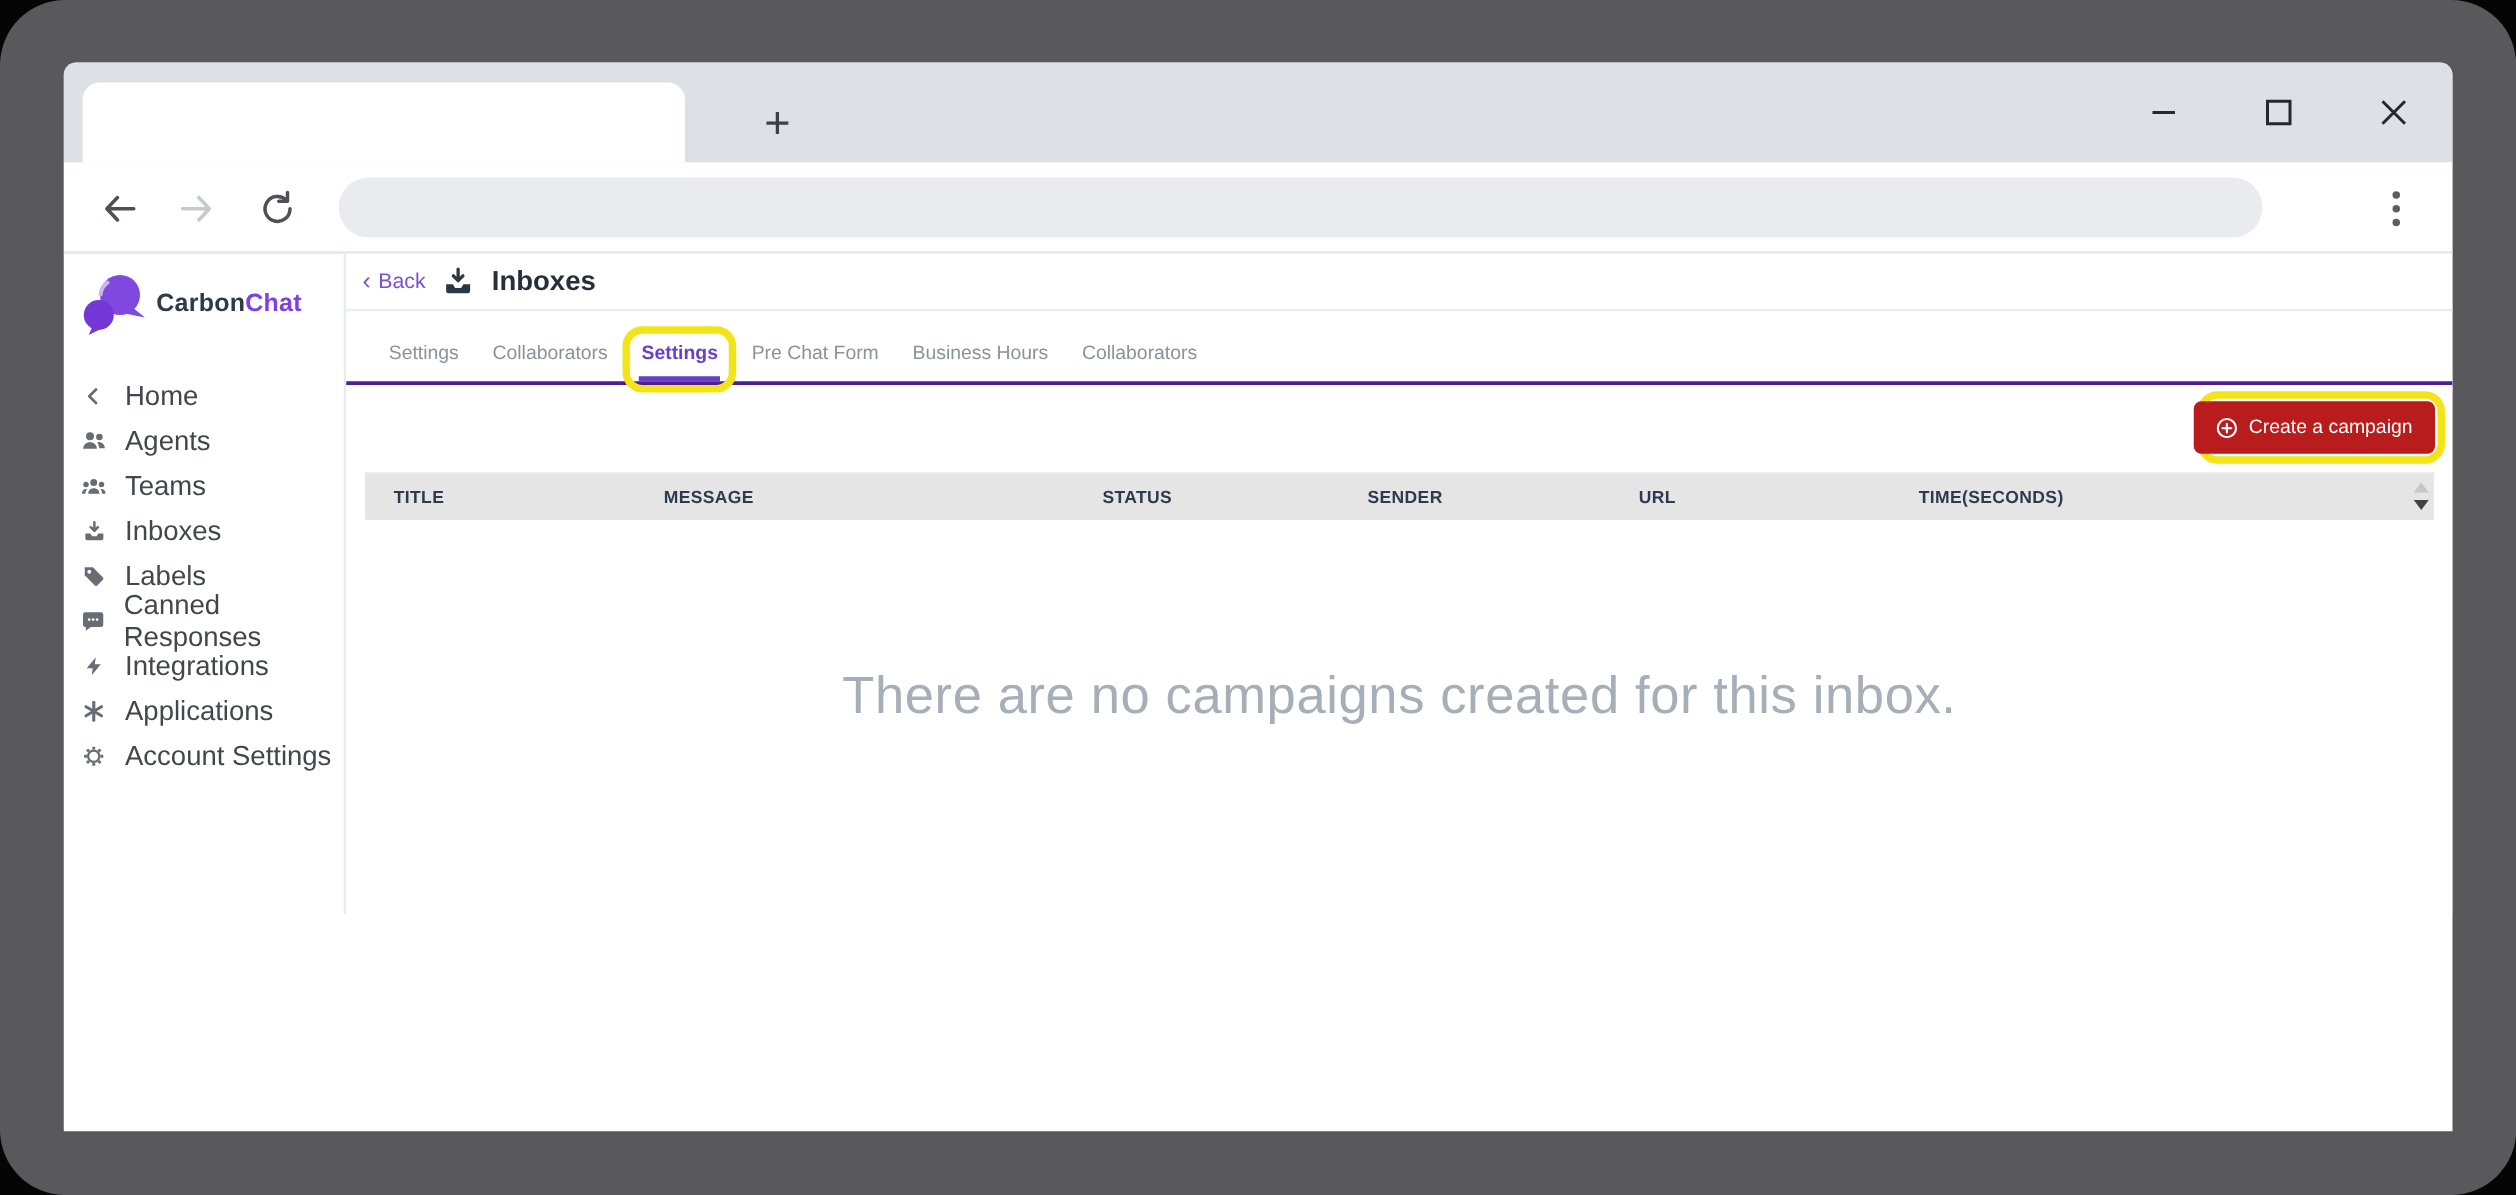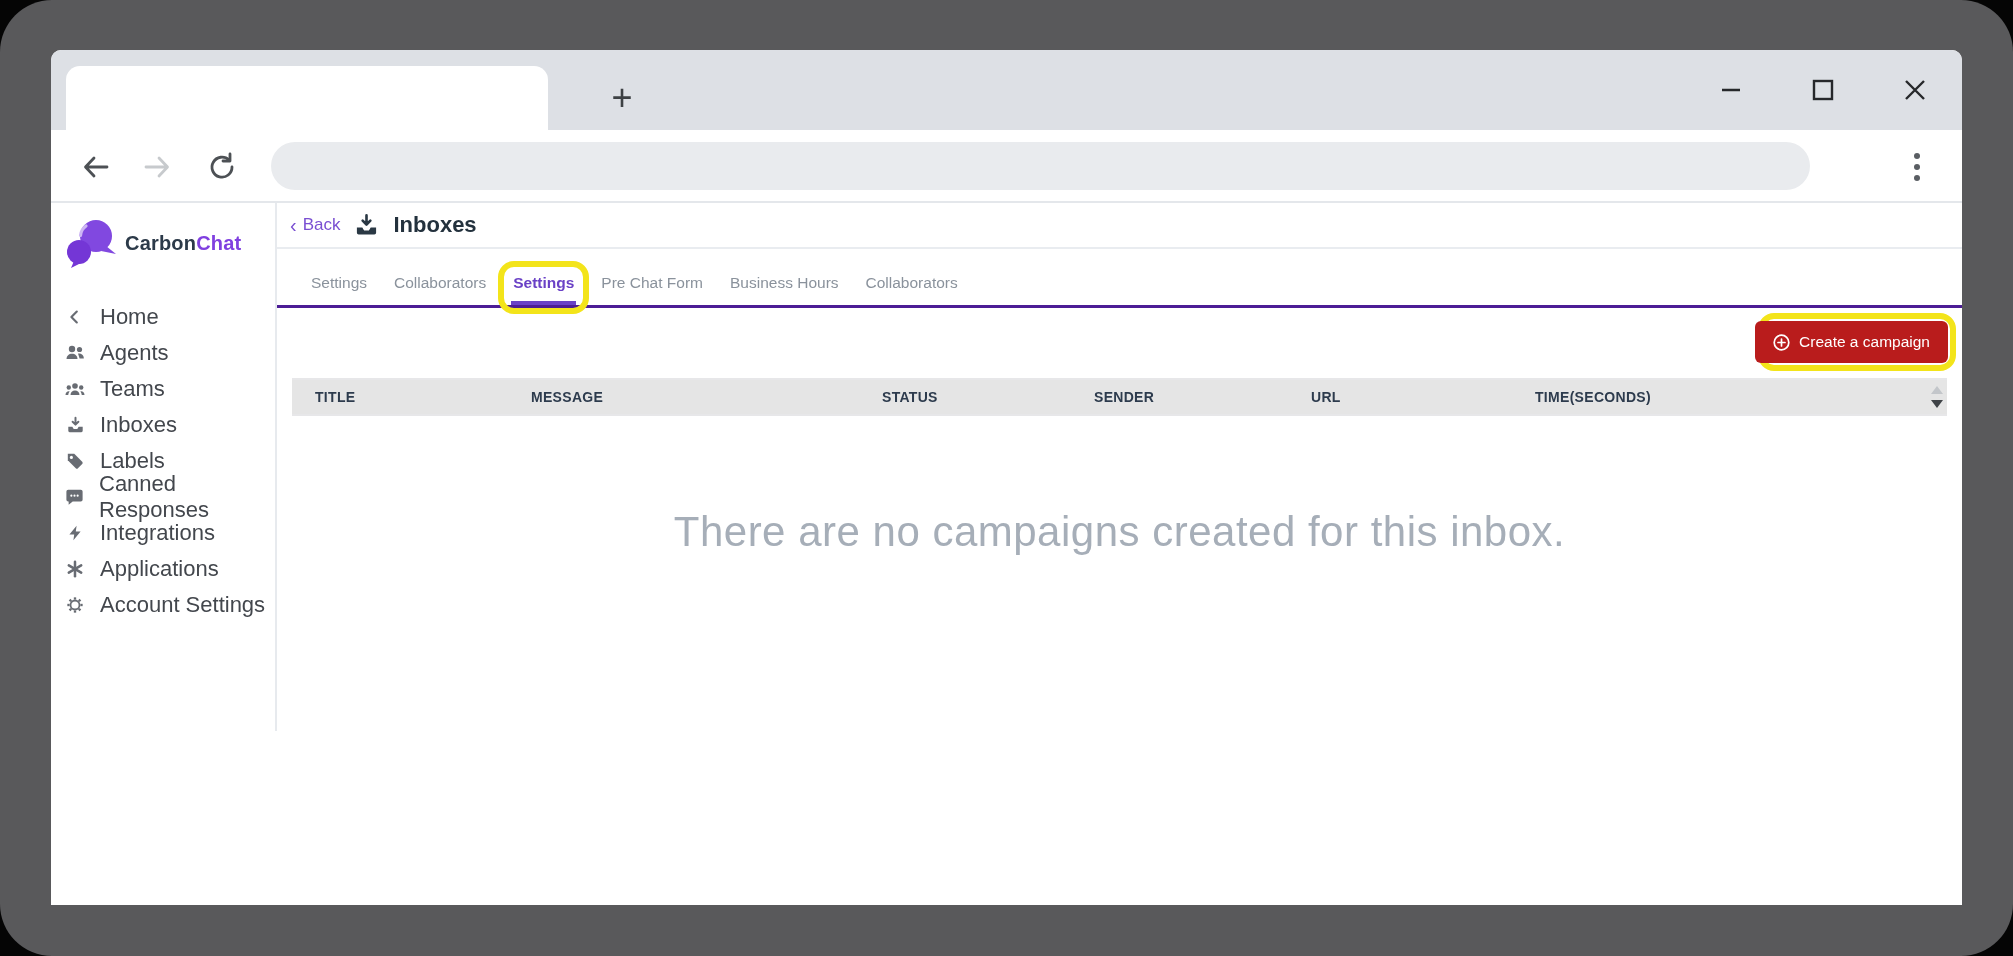--- a/index.html
+++ b/index.html
@@ -54,21 +54,21 @@
   .create-btn { position:absolute; right:14px; top:13px; height:42px; padding:0 18px; background:#b91c1c; border:none; border-radius:6px; color:#fff; font-size:15.5px; font-family:"Liberation Sans", sans-serif; display:flex; align-items:center; gap:9px; cursor:pointer; }
   .btn-ring { position:absolute; right:6px; top:5px; width:198px; height:58px; border:6px solid #f3e41a; border-radius:16px; pointer-events:none; }
 
   .thead { margin:0 15px; height:38px; background:#e5e5e5; border-top:2px solid #e7e7e9; border-bottom:2px solid #e7e7e9; display:flex; align-items:center; font-size:14px; font-weight:700; color:#2d3b4d; letter-spacing:.3px; }
   .th1 { width:239px; padding-left:23px; } .th2 { width:351px; } .th3 { width:212px; }
   .th4 { width:217px; } .th5 { width:224px; } .th6 { flex:1; }
   .spinner { width:20px; height:100%; display:flex; flex-direction:column; align-items:center; justify-content:center; gap:6px; }
   .tri-up { width:0; height:0; border-left:6px solid transparent; border-right:6px solid transparent; border-bottom:8px solid #c3c6ca; }
   .tri-down { width:0; height:0; border-left:6px solid transparent; border-right:6px solid transparent; border-top:8px solid #3f4347; }
 
-  .empty { margin-top:92px; text-align:center; font-size:42px; font-weight:300; color:#a6aeb8; letter-spacing:.5px; }
+  .empty { margin-top:116px; text-align:center; font-size:42px; font-weight:300; color:#a6aeb8; letter-spacing:.5px; }
 </style>
 </head>
 <body>
 
 <div class="stage">
   <div class="screen"></div>
 
   <div class="window">
 
     <div class="tabstrip">

